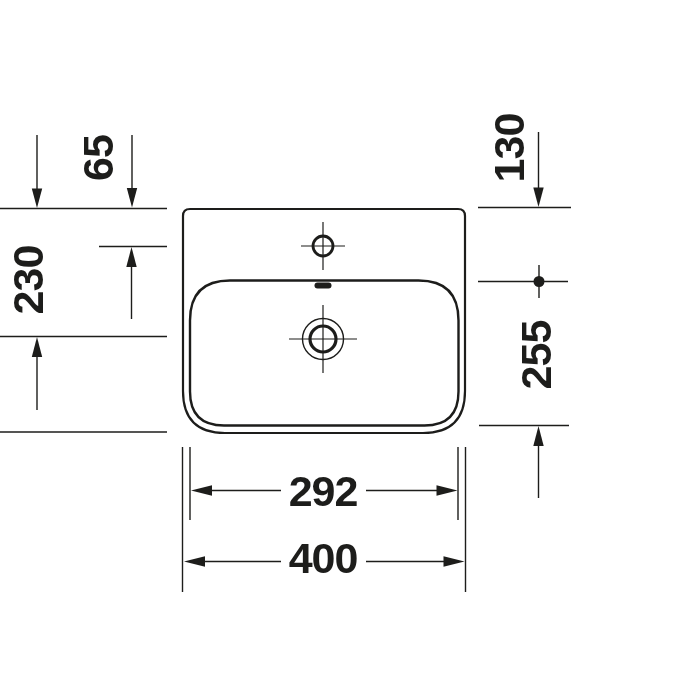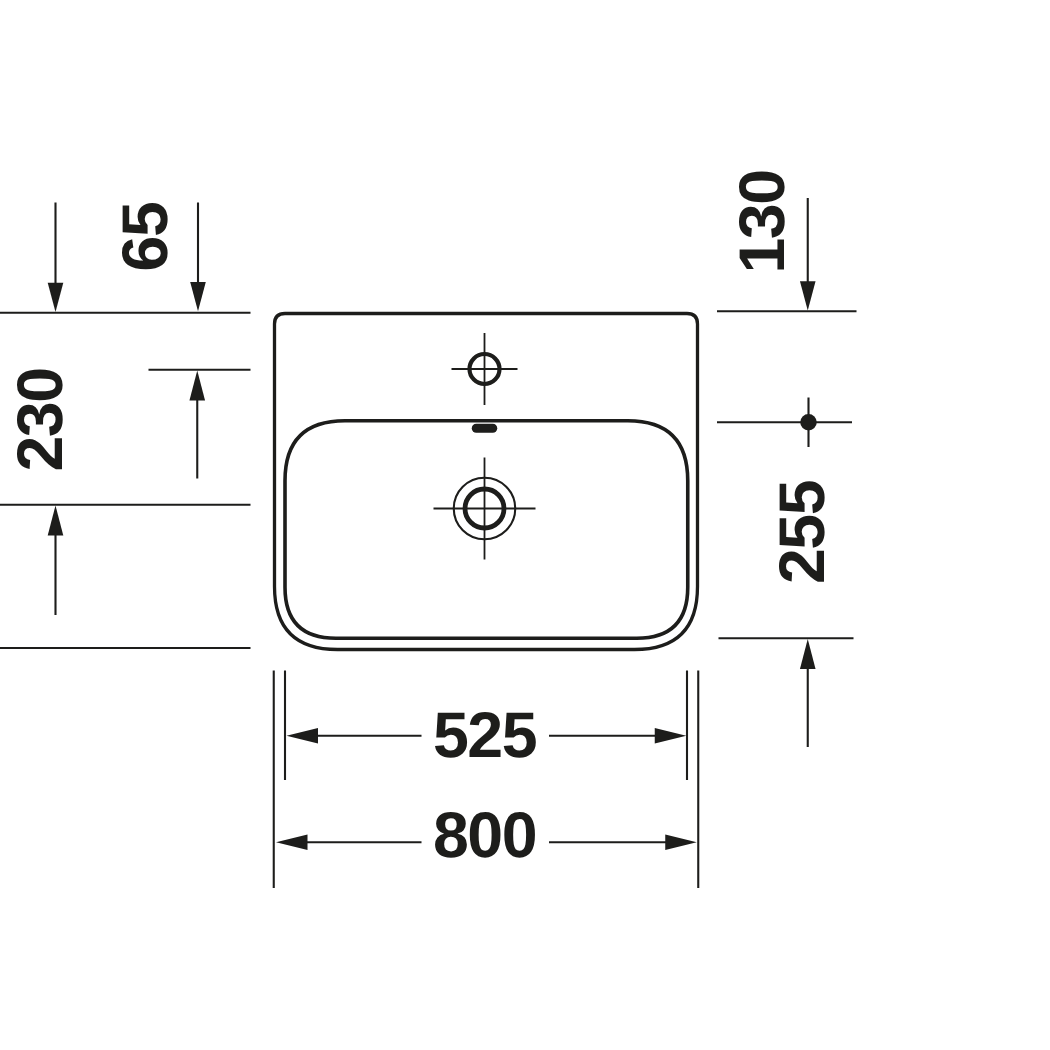--- a/index.html
+++ b/index.html
@@ -135,16 +135,16 @@
   </svg>
 
   <div class="dim-label vertical" style="left:98px;  top:158px;">65</div>
 
   <div class="dim-label vertical" style="left:28px;  top:280px;">230</div>
 
   <div class="dim-label vertical" style="left:509px; top:148px;">130</div>
 
   <div class="dim-label vertical" style="left:536px; top:355px;">255</div>
 
-  <div class="dim-label" style="left:323px; top:491px;">525</div>
+  <div class="dim-label" style="left:323px; top:491px;">292</div>
 
-  <div class="dim-label" style="left:323px; top:558px;">800</div>
+  <div class="dim-label" style="left:323px; top:558px;">400</div>
 </div>
 
 </body></html>

